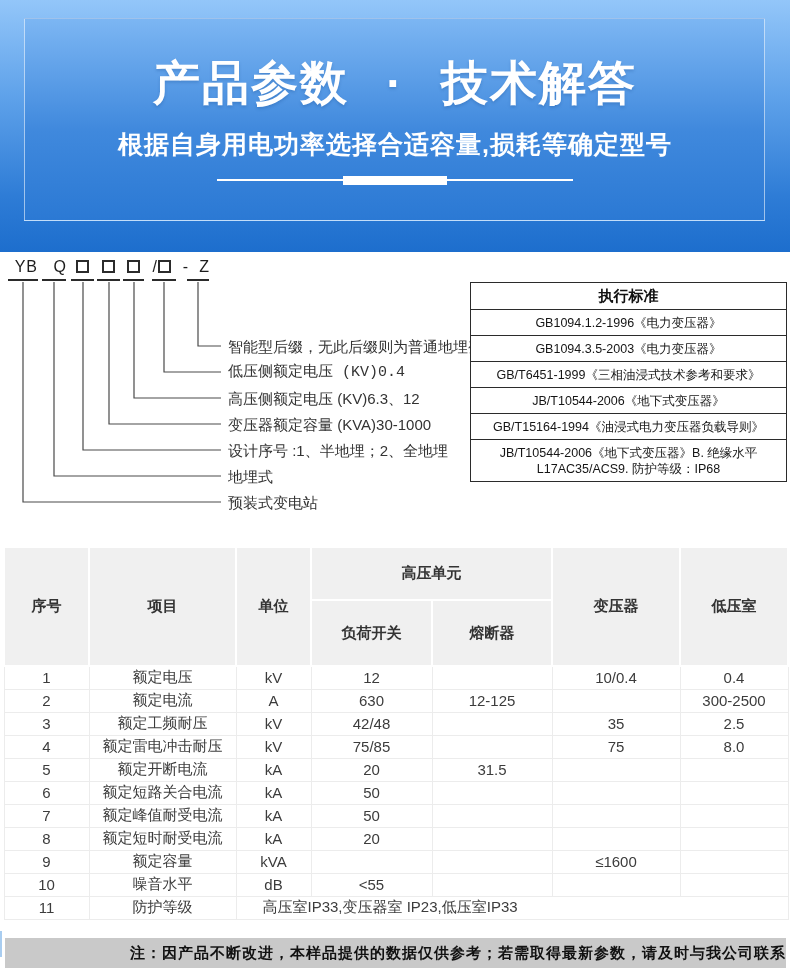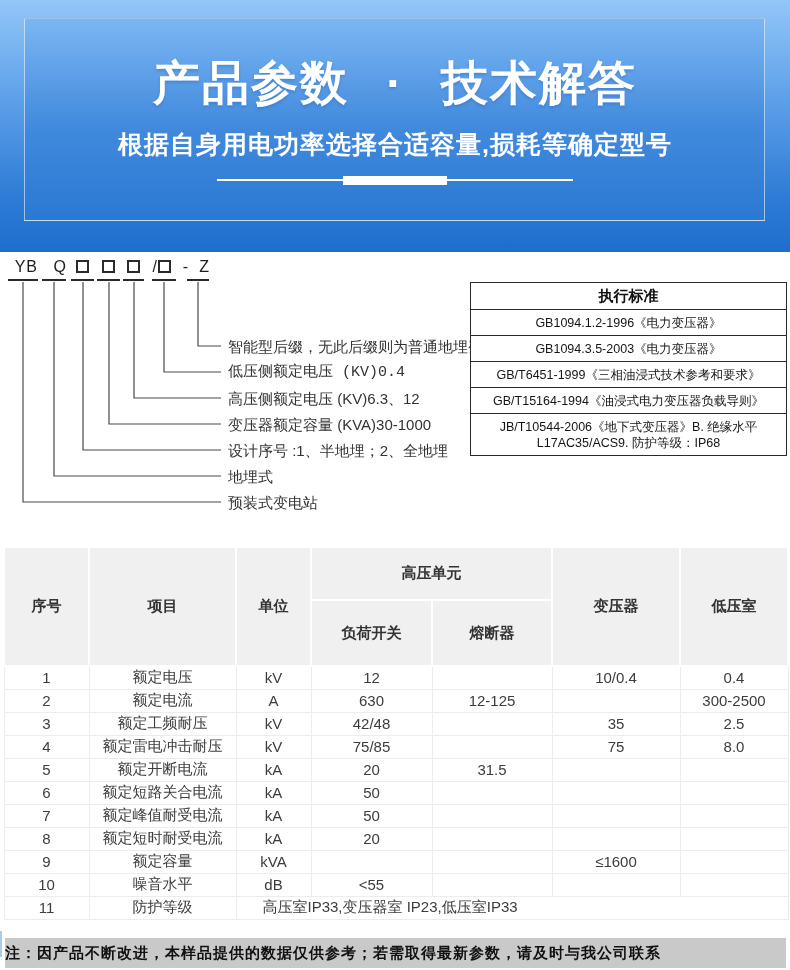--- a/index.html
+++ b/index.html
@@ -57,21 +57,21 @@
   .spec th { background:#f0f0f0; border:2px solid #fff; font-weight:700;
              font-size:15px; color:#333; text-align:center; padding:0; }
   .spec tr.hrow1 { height:53px; }
   .spec tr.hrow2 { height:66px; }
   .spec td { border:1px solid #ececec; height:23px; text-align:center;
              font-size:15px; color:#3c3c3c; padding:0; overflow:hidden; white-space:nowrap; }
   .spec td.left { text-align:left; padding-left:26px; }
 
   
   .footer-note { position:absolute; left:5px; top:938px; width:781px; height:30px;
-                 background:#c9c9c9; text-align:left; line-height:30px;
+                 background:#c9c9c9; text-align:right; line-height:30px;
                  font-size:15px; font-weight:bold; color:#111; letter-spacing:1px; white-space:nowrap; }
   .edge-sliver { position:absolute; left:0; top:931px; width:2px; height:26px; background:#a9cdf0; }
 </style>
 </head>
 <body>
 
 <div class="page">
 
   <div class="banner">
     <div class="banner-panel"></div>
@@ -119,20 +119,21 @@
   <div class="diag-label lbl-3">变压器额定容量 (KVA)30-1000</div>
   <div class="diag-label lbl-4">设计序号 :1、半地埋；2、全地埋</div>
   <div class="diag-label lbl-5">地埋式</div>
   <div class="diag-label lbl-6">预装式变电站</div>
 
   <div class="standards">
     <div class="std-head">执行标准</div>
     <div class="std-row">GB1094.1.2-1996《电力变压器》</div>
     <div class="std-row">GB1094.3.5-2003《电力变压器》</div>
     <div class="std-row">GB/T6451-1999《三相油浸式技术参考和要求》</div>
+    <div class="std-row">JB/T10544-2006《地下式变压器》</div>
     <div class="std-row">GB/T15164-1994《油浸式电力变压器负载导则》</div>
     <div class="std-row">JB/T10544-2006《地下式变压器》B. 绝缘水平
 L17AC35/ACS9. 防护等级：IP68</div>
   </div>
 
   <table class="spec">
     <colgroup>
       <col style="width:85px">
         <col style="width:147px">
         <col style="width:75px">

